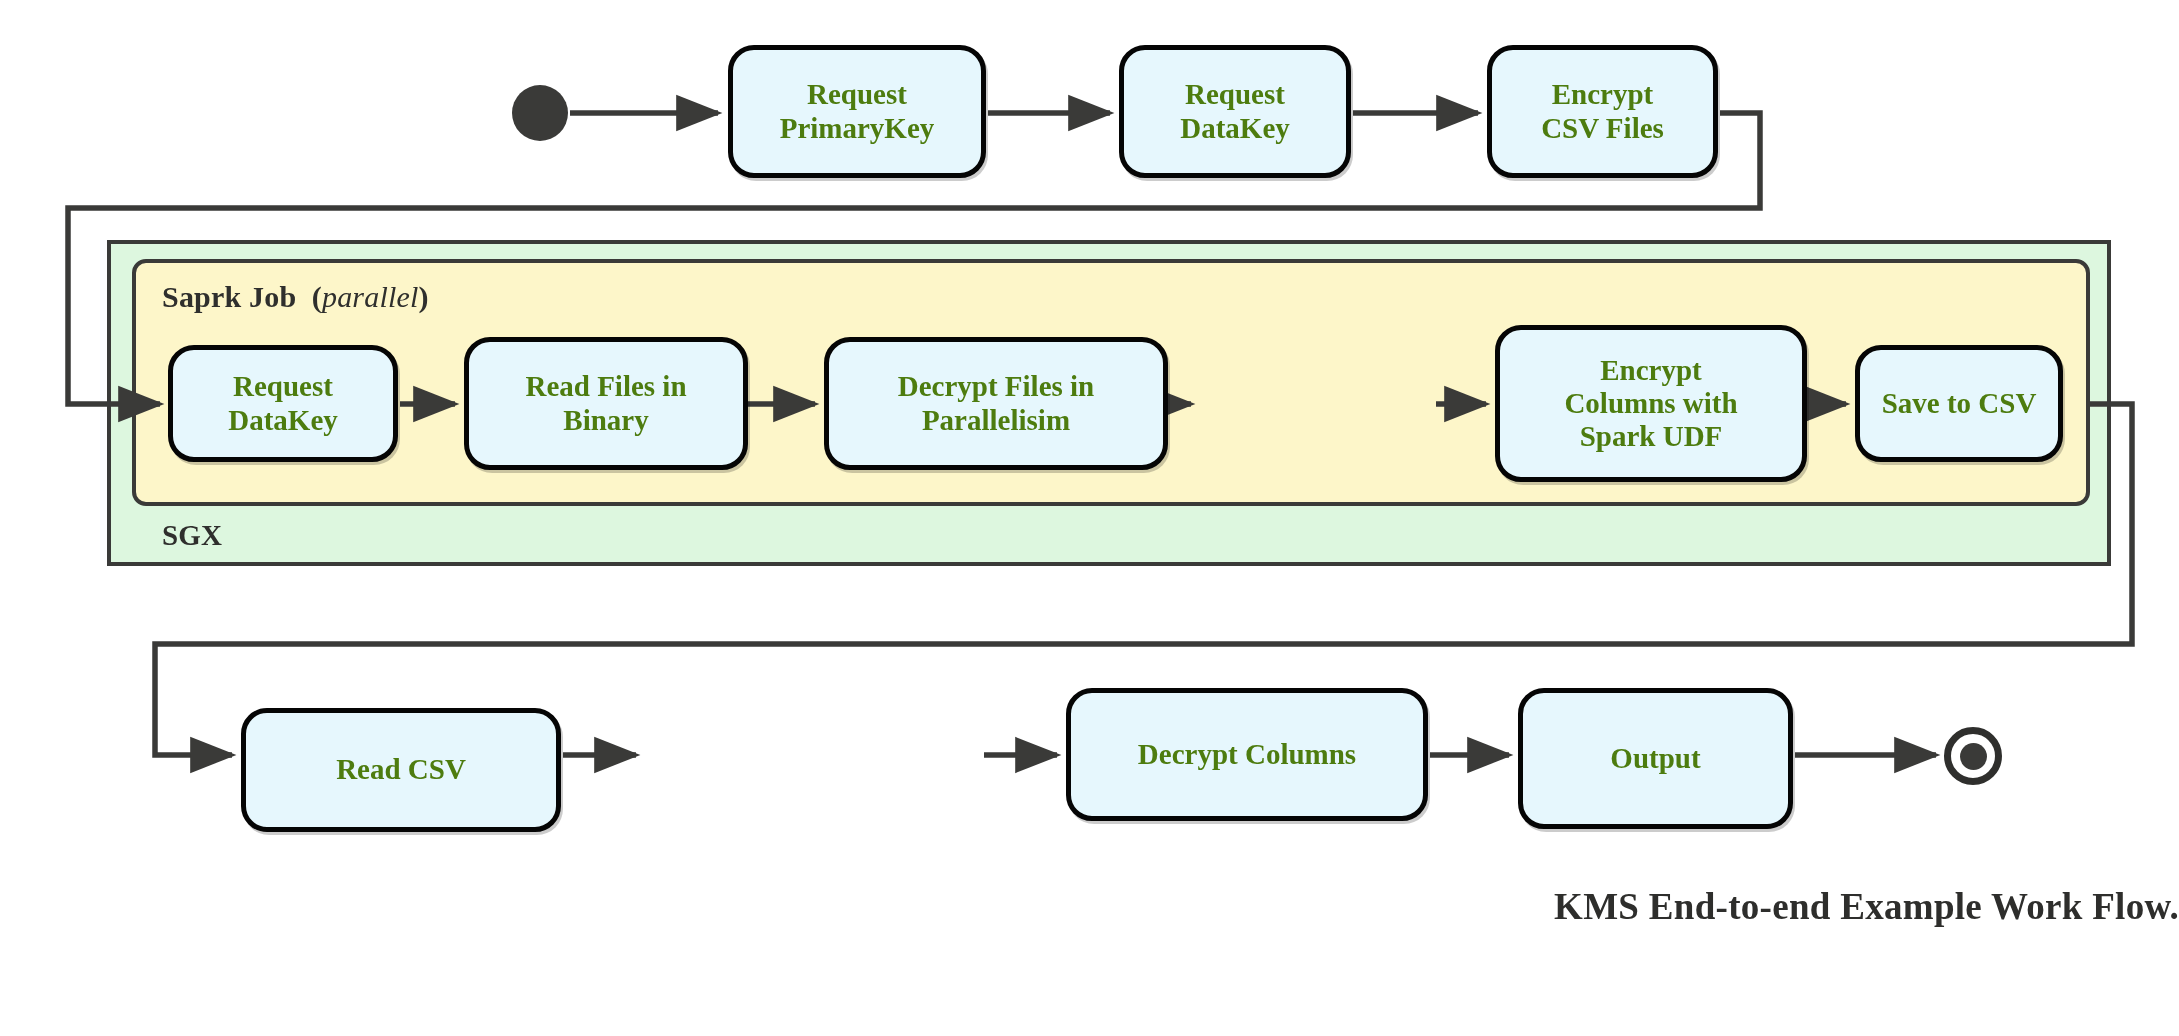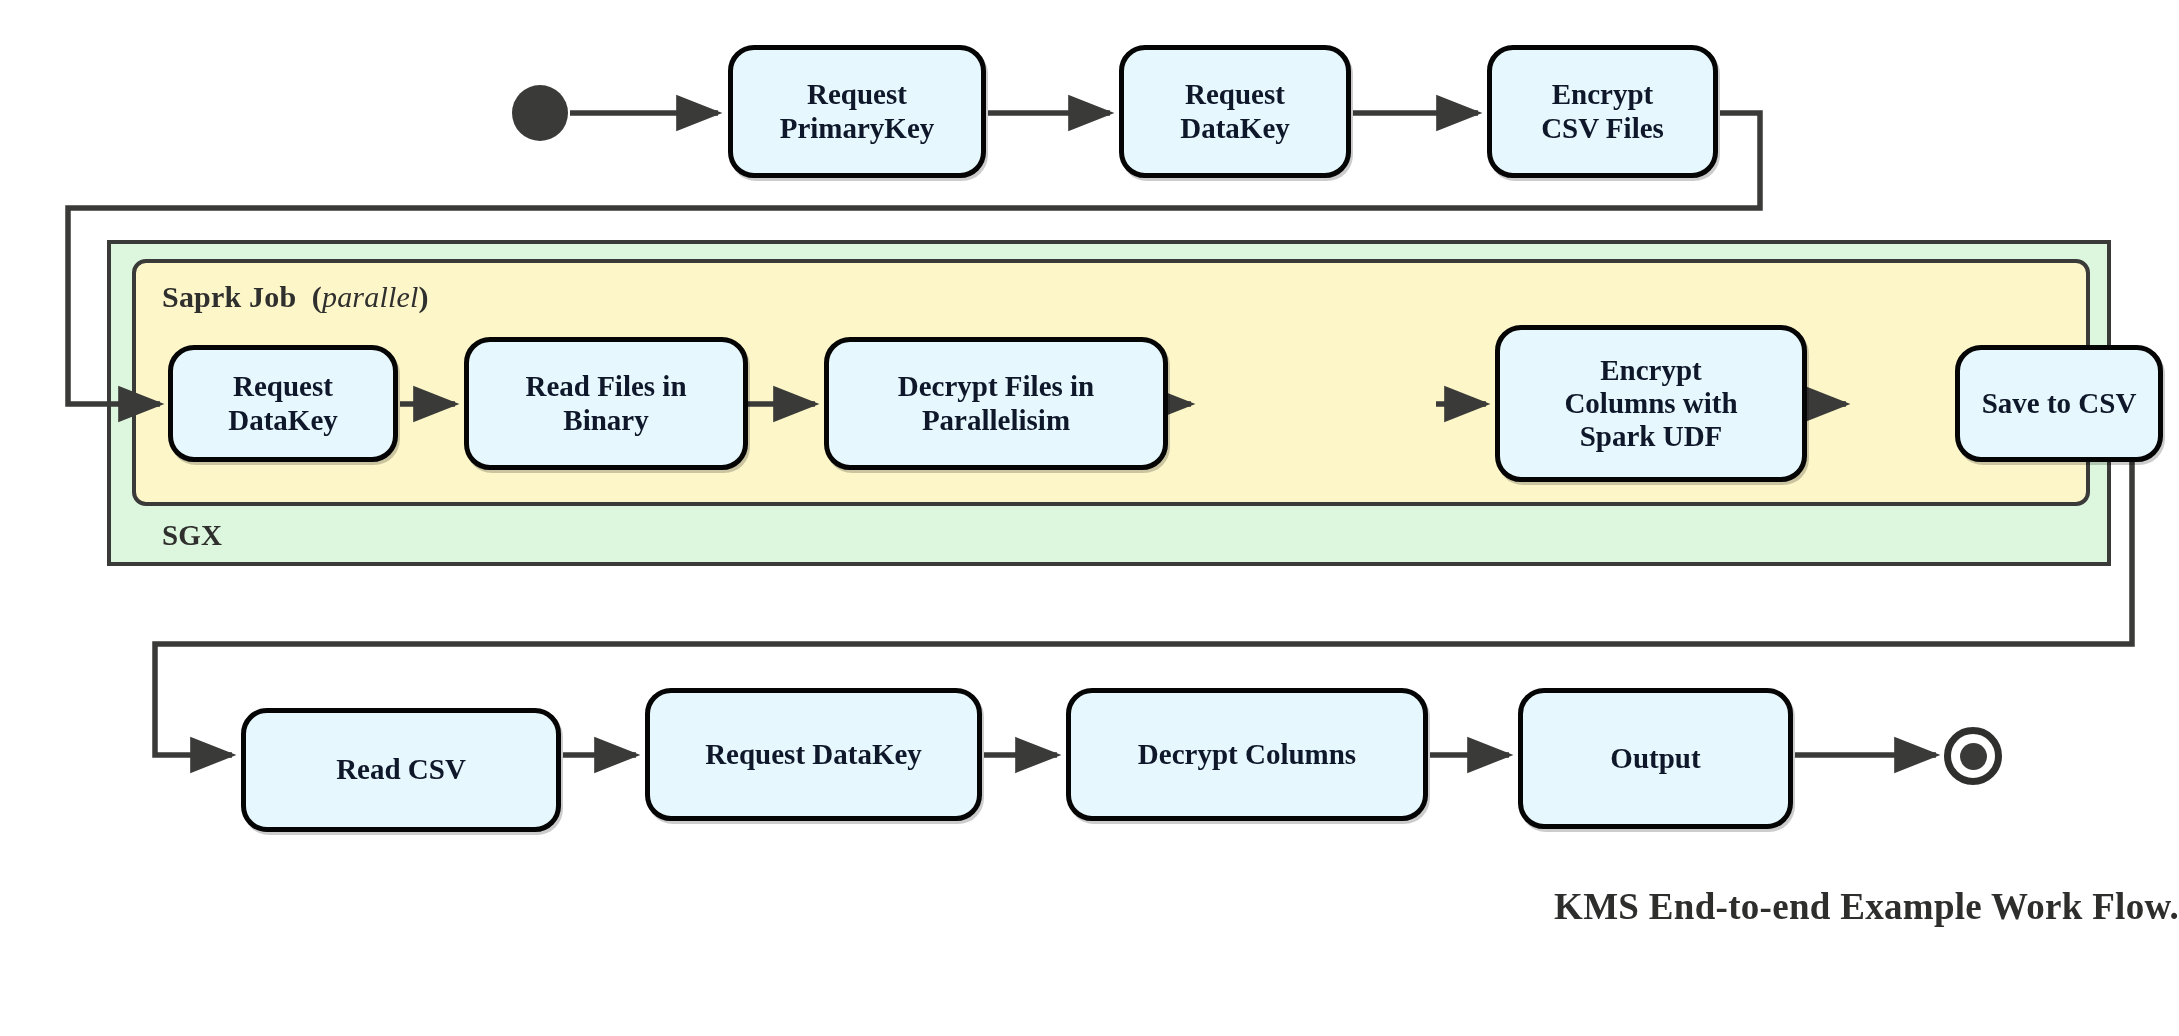--- a/index.html
+++ b/index.html
@@ -78,41 +78,41 @@
   .node {
     position: absolute;
     box-sizing: border-box;
     background: #e6f7fd;
     border: 5px solid #050505;
     border-radius: 26px;
     display: flex;
     align-items: center;
     justify-content: center;
     text-align: center;
-    color: #0f172a;
+    color: #4d7c0f;
     font-weight: bold;
     font-size: 29px;
     line-height: 1.14;
     padding: 2px 17px;
     box-shadow: 2px 3px 0 rgba(0,0,0,0.20);
   }
   .node span { display: block; }
 
   
   #node-request-primarykey { left: 728px;  top: 45px;  width: 258px; height: 133px; }
   #node-request-datakey-top { left: 1119px; top: 45px;  width: 232px; height: 133px; }
   #node-encrypt-csv        { left: 1487px; top: 45px;  width: 231px; height: 133px; }
 
   
   #node-request-datakey-spark { left: 168px;  top: 345px; width: 230px; height: 117px; }
   #node-read-files-binary     { left: 464px;  top: 337px; width: 284px; height: 133px; }
   #node-decrypt-files         { left: 824px;  top: 337px; width: 344px; height: 133px; }
   #node-do-sql-operations     { left: 1200px; top: 345px; width: 234px; height: 117px; }
   #node-encrypt-columns       { left: 1495px; top: 325px; width: 312px; height: 157px; }
-  #node-save-to-csv           { left: 1955px; top: 345px; width: 208px; height: 117px; align-items: center; }
+  #node-save-to-csv           { left: 1855px; top: 345px; width: 208px; height: 117px; align-items: center; }
 
   
   #node-read-csv        { left: 241px;  top: 708px; width: 320px; height: 124px; }
   #node-request-datakey-bottom { left: 645px; top: 688px; width: 337px; height: 133px; }
   #node-decrypt-columns { left: 1066px; top: 688px; width: 362px; height: 133px; }
   #node-output          { left: 1518px; top: 688px; width: 275px; height: 141px; }
 
   
   #start-node {
     position: absolute;
@@ -256,25 +256,20 @@
       <span>Save to CSV</span>
     </div>
   </div>
 
   <div class="node" id="node-read-csv">
     <div>
       <span>Read CSV</span>
     </div>
   </div>
 
-  <div class="node" id="node-request-datakey-bottom">
-    <div>
-      <span>Request DataKey</span>
-    </div>
-  </div>
 
   <div class="node" id="node-decrypt-columns">
     <div>
       <span>Decrypt Columns</span>
     </div>
   </div>
 
   <div class="node" id="node-output">
     <div>
       <span>Output</span>

